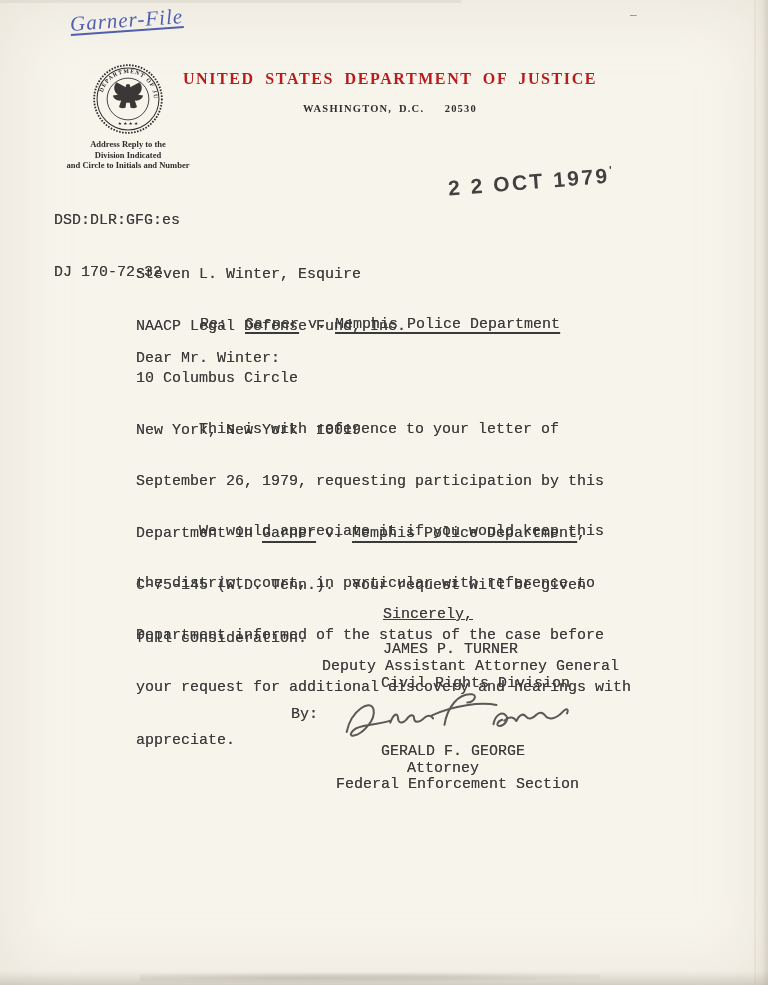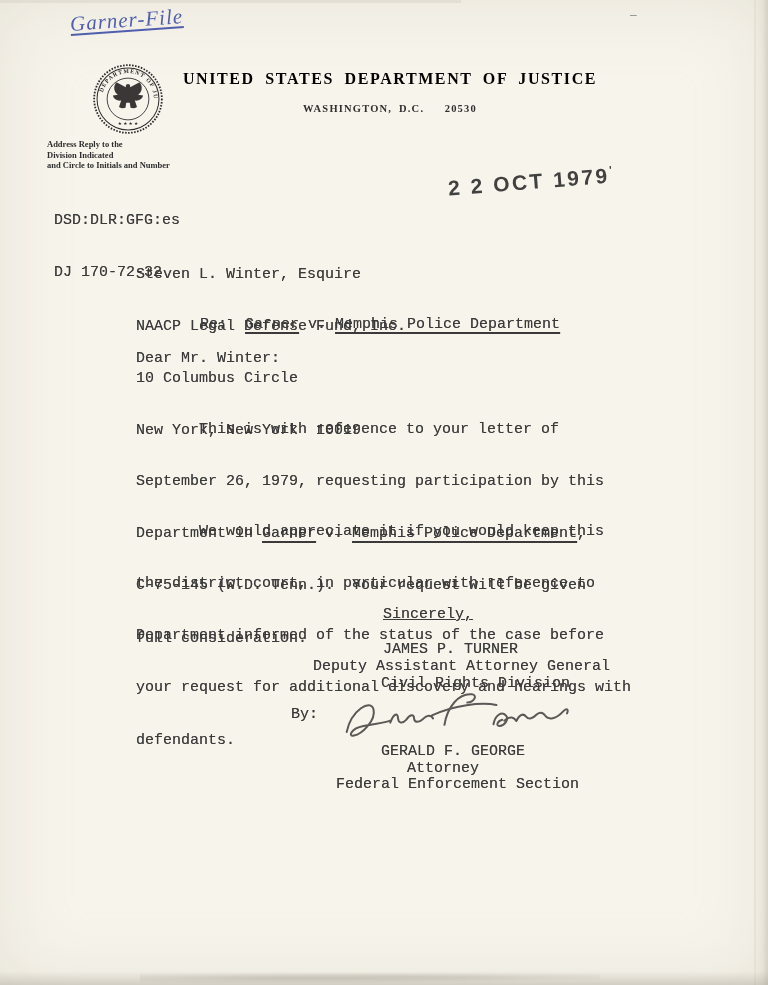--- a/index.html
+++ b/index.html
@@ -10,43 +10,43 @@
 
   
   .note{left:70px;top:8px;transform:rotate(-4deg);
         font:italic 21px "Liberation Serif",serif;color:#4353a8;
         text-decoration:underline;text-decoration-thickness:1.5px;text-underline-offset:3px;
         letter-spacing:1px;opacity:.92;}
   .top-mark{left:630px;top:8px;font:12px "Liberation Sans",sans-serif;color:#8d8d8d;}
 
   
   .title{left:170px;top:70px;width:440px;text-align:center;
-         font:bold 16px "Liberation Serif",serif;color:#000000;
+         font:bold 16px "Liberation Serif",serif;color:#b91c1c;
          letter-spacing:1.6px;word-spacing:5px;white-space:pre;}
   .subtitle{left:170px;top:103px;width:440px;text-align:center;
             font:bold 10.5px "Liberation Serif",serif;color:#2f2f2f;
             letter-spacing:1.2px;word-spacing:3px;white-space:pre;}
   .seal{left:92px;top:63px;width:72px;height:72px;}
-  .seal-caption{left:47px;top:139px;width:162px;text-align:left;
+  .seal-caption{left:47px;top:139px;width:162px;text-align:center;
                 font:bold 8.5px/10.5px "Liberation Serif",serif;color:#2e2e2e;}
 
   
   .tblock{font:15px/17.4px "Liberation Mono","DejaVu Sans Mono",monospace;
           color:#3a3a3a;white-space:pre;text-shadow:0 0 .4px rgba(55,55,55,.65);}
   .u{text-decoration:underline;text-decoration-thickness:1.5px;text-underline-offset:3.5px;}
 
   .ref{left:54px;top:177px;}
   .recipient{left:136px;top:231px;}
   .subject{left:200px;top:316px;}
   .salutation{left:136px;top:350px;}
   .para1{left:136px;top:386px;}
   .para2{left:136px;top:488px;}
   .valediction{left:383px;top:606px;text-decoration:underline;}
   .signer-name{left:383px;top:641px;}
-  .signer-title1{left:313px;top:658px;}
+  .signer-title1{left:322px;top:658px;}
   .signer-title2{left:381px;top:675px;}
   .by-label{left:291px;top:706px;}
   .deputy-name{left:381px;top:743px;}
   .deputy-title1{left:407px;top:760px;}
   .deputy-title2{left:336px;top:776px;}
 
   
   .stamp{left:448px;top:170px;transform:rotate(-4.5deg);
          font:bold 21px "Liberation Sans",sans-serif;color:rgba(40,40,40,.88);
          letter-spacing:2.5px;white-space:pre;}
@@ -120,21 +120,21 @@
     <div><span>Department in </span><span class="u">Garner</span><span> v. </span><span class="u">Memphis Police Department</span><span>,</span></div>
     <div>C-75-145 (W.D. Tenn.).  Your request will be given</div>
     <div>full consideration.</div>
   </div>
 
   <div class="abs tblock para2">
     <div>       We would appreciate it if you would keep this</div>
     <div>the district court, in particular with reference to</div>
     <div>Department informed of the status of the case before</div>
     <div>your request for additional discovery and hearings with</div>
-    <div>defendants.</div>
+    <div>appreciate.</div>
   </div>
 
   <div class="abs tblock valediction">Sincerely,</div>
   <div class="abs tblock signer-name">JAMES P. TURNER</div>
   <div class="abs tblock signer-title1">Deputy Assistant Attorney General</div>
   <div class="abs tblock signer-title2">Civil Rights Division</div>
 
   <div class="abs tblock by-label">By:</div>
 
   <svg class="abs sig" viewBox="0 0 256 60" aria-label="Gerald F. George">

